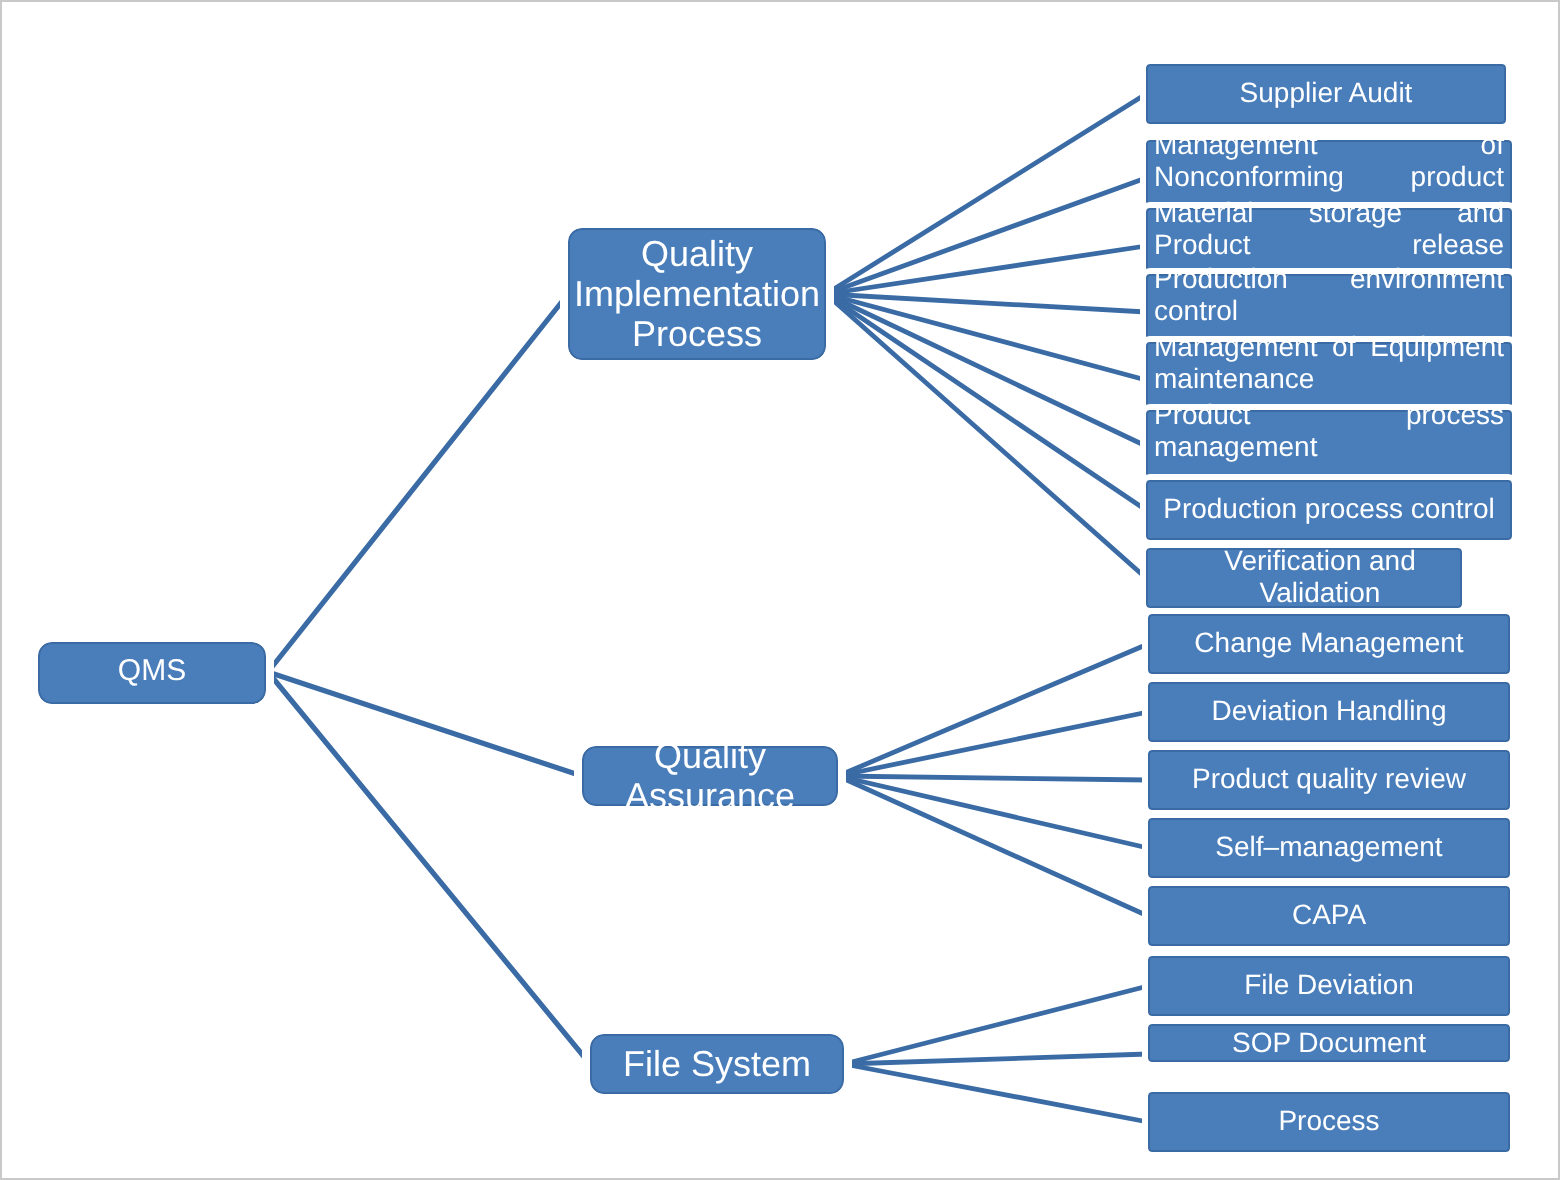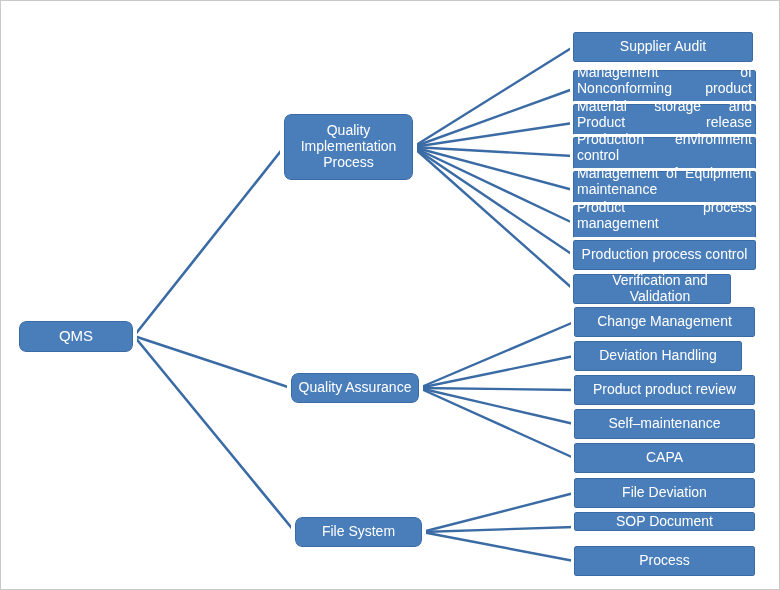--- a/index.html
+++ b/index.html
@@ -36,21 +36,21 @@
     text-align:center;
     line-height:1.12;
     z-index:3;
     box-shadow:0 1px 2px rgba(120,120,120,.45);
   }
   .node span{display:block;width:100%;}
   
   .node.root, .node.branch{
     border-radius:7px;
     outline-width:4px;
-    font-size:14px;
+    font-size:18px;
   }
   .node.root{font-size:15px;}
   
   .node.leaf{
     font-size:14px;
     border-radius:2px;
     outline-width:3px;
   }
   
   .node.leaf.two-line{
@@ -149,30 +149,30 @@
   </div>
 
   <div class="node leaf" style="left:572px;top:273px;width:158px;height:30px;padding-left:16px;">
     <span>Verification and Validation</span>
   </div>
 
   <div class="node leaf" style="left:573px;top:306px;width:181px;height:30px;">
     <span>Change Management</span>
   </div>
 
-  <div class="node leaf" style="left:573px;top:340px;width:168px;height:30px;">
+  <div class="node leaf" style="left:573px;top:340px;width:181px;height:30px;">
     <span>Deviation Handling</span>
   </div>
 
   <div class="node leaf" style="left:573px;top:374px;width:181px;height:30px;">
-    <span>Product product review</span>
+    <span>Product quality review</span>
   </div>
 
   <div class="node leaf" style="left:573px;top:408px;width:181px;height:30px;">
-    <span>Self–maintenance</span>
+    <span>Self–management</span>
   </div>
 
   <div class="node leaf" style="left:573px;top:442px;width:181px;height:30px;">
     <span>CAPA</span>
   </div>
 
   <div class="node leaf" style="left:573px;top:477px;width:181px;height:30px;">
     <span>File Deviation</span>
   </div>
 

